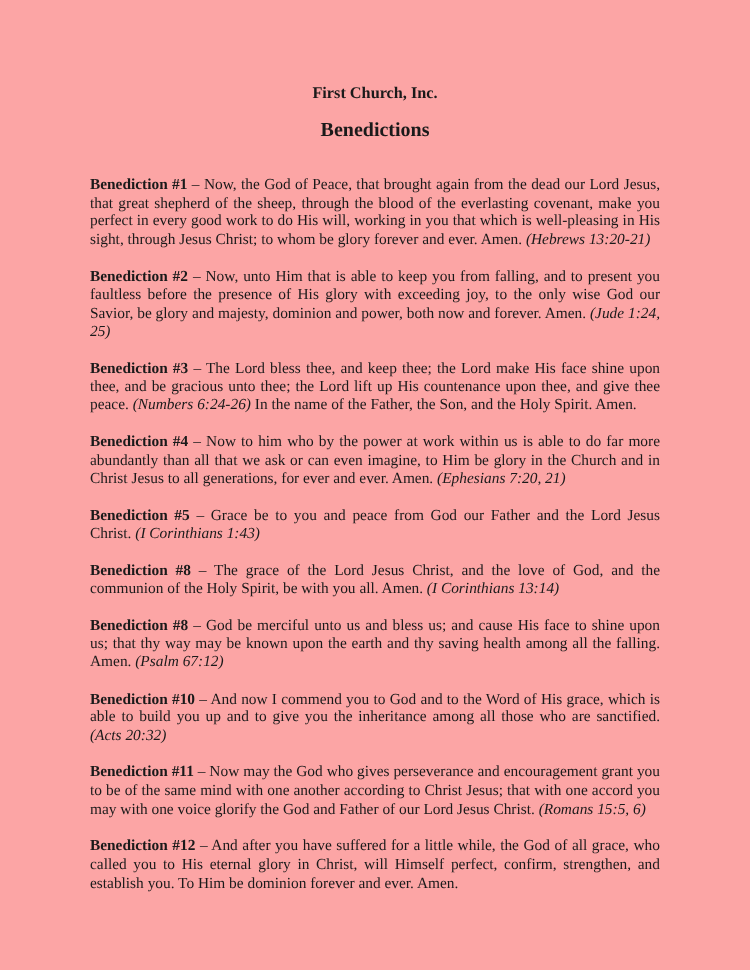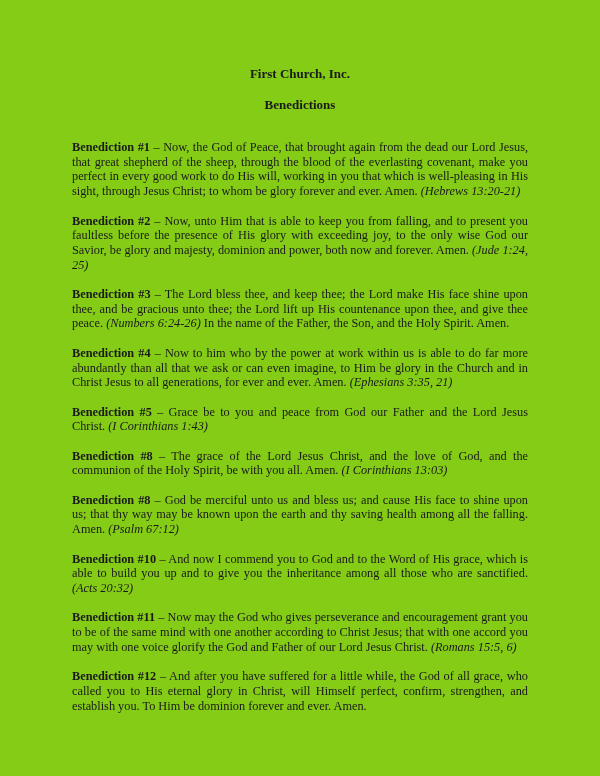--- a/index.html
+++ b/index.html
@@ -1,38 +1,38 @@
 <!DOCTYPE html>
 <html><head>
 <meta charset="utf-8">
 <style>
   html, body { margin: 0; padding: 0; background: #ffffff; }
   .page {
     width: 600px;
     height: 776px;
-    background: #84cc16;
+    background: #fca5a5;
     overflow: hidden;
     box-sizing: border-box;
     font-family: "Liberation Serif", "DejaVu Serif", serif;
     color: #1a1a1a;
   }
   .content {
     padding: 66px 72px 0 72px;
   }
   .doc-title {
     text-align: center;
     font-weight: bold;
     font-size: 13px;
     line-height: 15px;
     margin: 0 0 16px 0;
   }
   .doc-subtitle {
     text-align: center;
     font-weight: bold;
-    font-size: 13px;
+    font-size: 16px;
     line-height: 15px;
     margin: 0 0 28px 0;
   }
   .ben {
     font-size: 12.3px;
     line-height: 14.7px;
     text-align: justify;
     margin: 0 0 14.7px 0;
   }
   .ben-label {
@@ -50,26 +50,26 @@
 
     <p class="doc-title">First Church, Inc.</p>
     <p class="doc-subtitle">Benedictions</p>
 
     <p class="ben"><span class="ben-label">Benediction #1</span><span class="ben-body"> – Now, the God of Peace, that brought again from the dead our Lord Jesus, that great shepherd of the sheep, through the blood of the everlasting covenant, make you perfect in every good work to do His will, working in you that which is well-pleasing in His sight, through Jesus Christ; to whom be glory forever and ever. Amen. </span><span class="ben-ref">(Hebrews 13:20-21)</span><span class="ben-after"></span></p>
 
     <p class="ben"><span class="ben-label">Benediction #2</span><span class="ben-body"> – Now, unto Him that is able to keep you from falling, and to present you faultless before the presence of His glory with exceeding joy, to the only wise God our Savior, be glory and majesty, dominion and power, both now and forever. Amen. </span><span class="ben-ref">(Jude 1:24, 25)</span><span class="ben-after"></span></p>
 
     <p class="ben"><span class="ben-label">Benediction #3</span><span class="ben-body"> – The Lord bless thee, and keep thee; the Lord make His face shine upon thee, and be gracious unto thee; the Lord lift up His countenance upon thee, and give thee peace. </span><span class="ben-ref">(Numbers 6:24-26)</span><span class="ben-after"> In the name of the Father, the Son, and the Holy Spirit. Amen.</span></p>
 
-    <p class="ben"><span class="ben-label">Benediction #4</span><span class="ben-body"> – Now to him who by the power at work within us is able to do far more abundantly than all that we ask or can even imagine, to Him be glory in the Church and in Christ Jesus to all generations, for ever and ever. Amen. </span><span class="ben-ref">(Ephesians 3:35, 21)</span><span class="ben-after"></span></p>
+    <p class="ben"><span class="ben-label">Benediction #4</span><span class="ben-body"> – Now to him who by the power at work within us is able to do far more abundantly than all that we ask or can even imagine, to Him be glory in the Church and in Christ Jesus to all generations, for ever and ever. Amen. </span><span class="ben-ref">(Ephesians 7:20, 21)</span><span class="ben-after"></span></p>
 
     <p class="ben"><span class="ben-label">Benediction #5</span><span class="ben-body"> – Grace be to you and peace from God our Father and the Lord Jesus Christ. </span><span class="ben-ref">(I Corinthians 1:43)</span><span class="ben-after"></span></p>
 
 
-    <p class="ben"><span class="ben-label">Benediction #8</span><span class="ben-body"> – The grace of the Lord Jesus Christ, and the love of God, and the communion of the Holy Spirit, be with you all. Amen. </span><span class="ben-ref">(I Corinthians 13:03)</span><span class="ben-after"></span></p>
+    <p class="ben"><span class="ben-label">Benediction #8</span><span class="ben-body"> – The grace of the Lord Jesus Christ, and the love of God, and the communion of the Holy Spirit, be with you all. Amen. </span><span class="ben-ref">(I Corinthians 13:14)</span><span class="ben-after"></span></p>
 
     <p class="ben"><span class="ben-label">Benediction #8</span><span class="ben-body"> – God be merciful unto us and bless us; and cause His face to shine upon us; that thy way may be known upon the earth and thy saving health among all the falling. Amen. </span><span class="ben-ref">(Psalm 67:12)</span><span class="ben-after"></span></p>
 
 
     <p class="ben"><span class="ben-label">Benediction #10</span><span class="ben-body"> – And now I commend you to God and to the Word of His grace, which is able to build you up and to give you the inheritance among all those who are sanctified. </span><span class="ben-ref">(Acts 20:32)</span><span class="ben-after"></span></p>
 
     <p class="ben"><span class="ben-label">Benediction #11</span><span class="ben-body"> – Now may the God who gives perseverance and encouragement grant you to be of the same mind with one another according to Christ Jesus; that with one accord you may with one voice glorify the God and Father of our Lord Jesus Christ. </span><span class="ben-ref">(Romans 15:5, 6)</span><span class="ben-after"></span></p>
 
     <p class="ben"><span class="ben-label">Benediction #12</span><span class="ben-body"> – And after you have suffered for a little while, the God of all grace, who called you to His eternal glory in Christ, will Himself perfect, confirm, strengthen, and establish you. To Him be dominion forever and ever. Amen. </span><span class="ben-after"></span></p>
 

